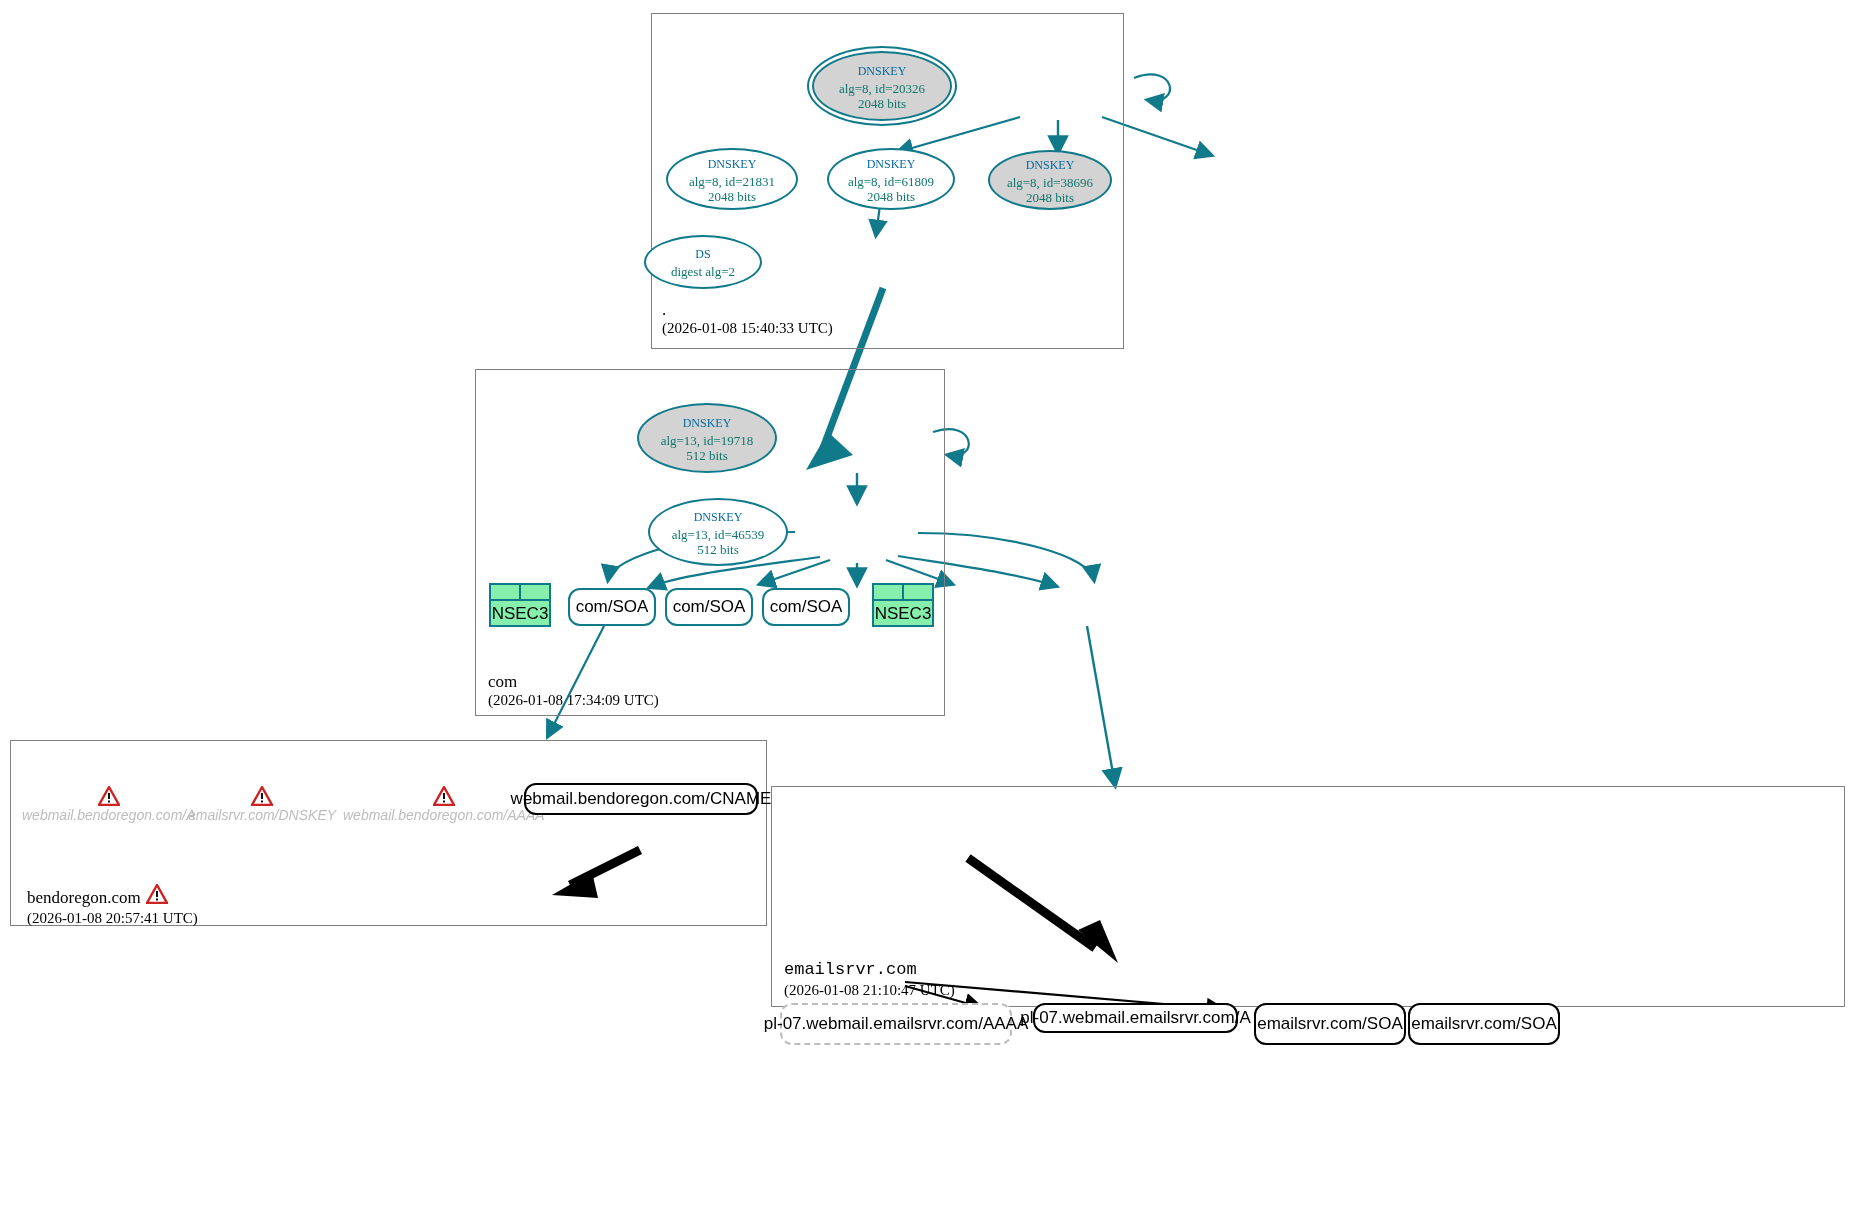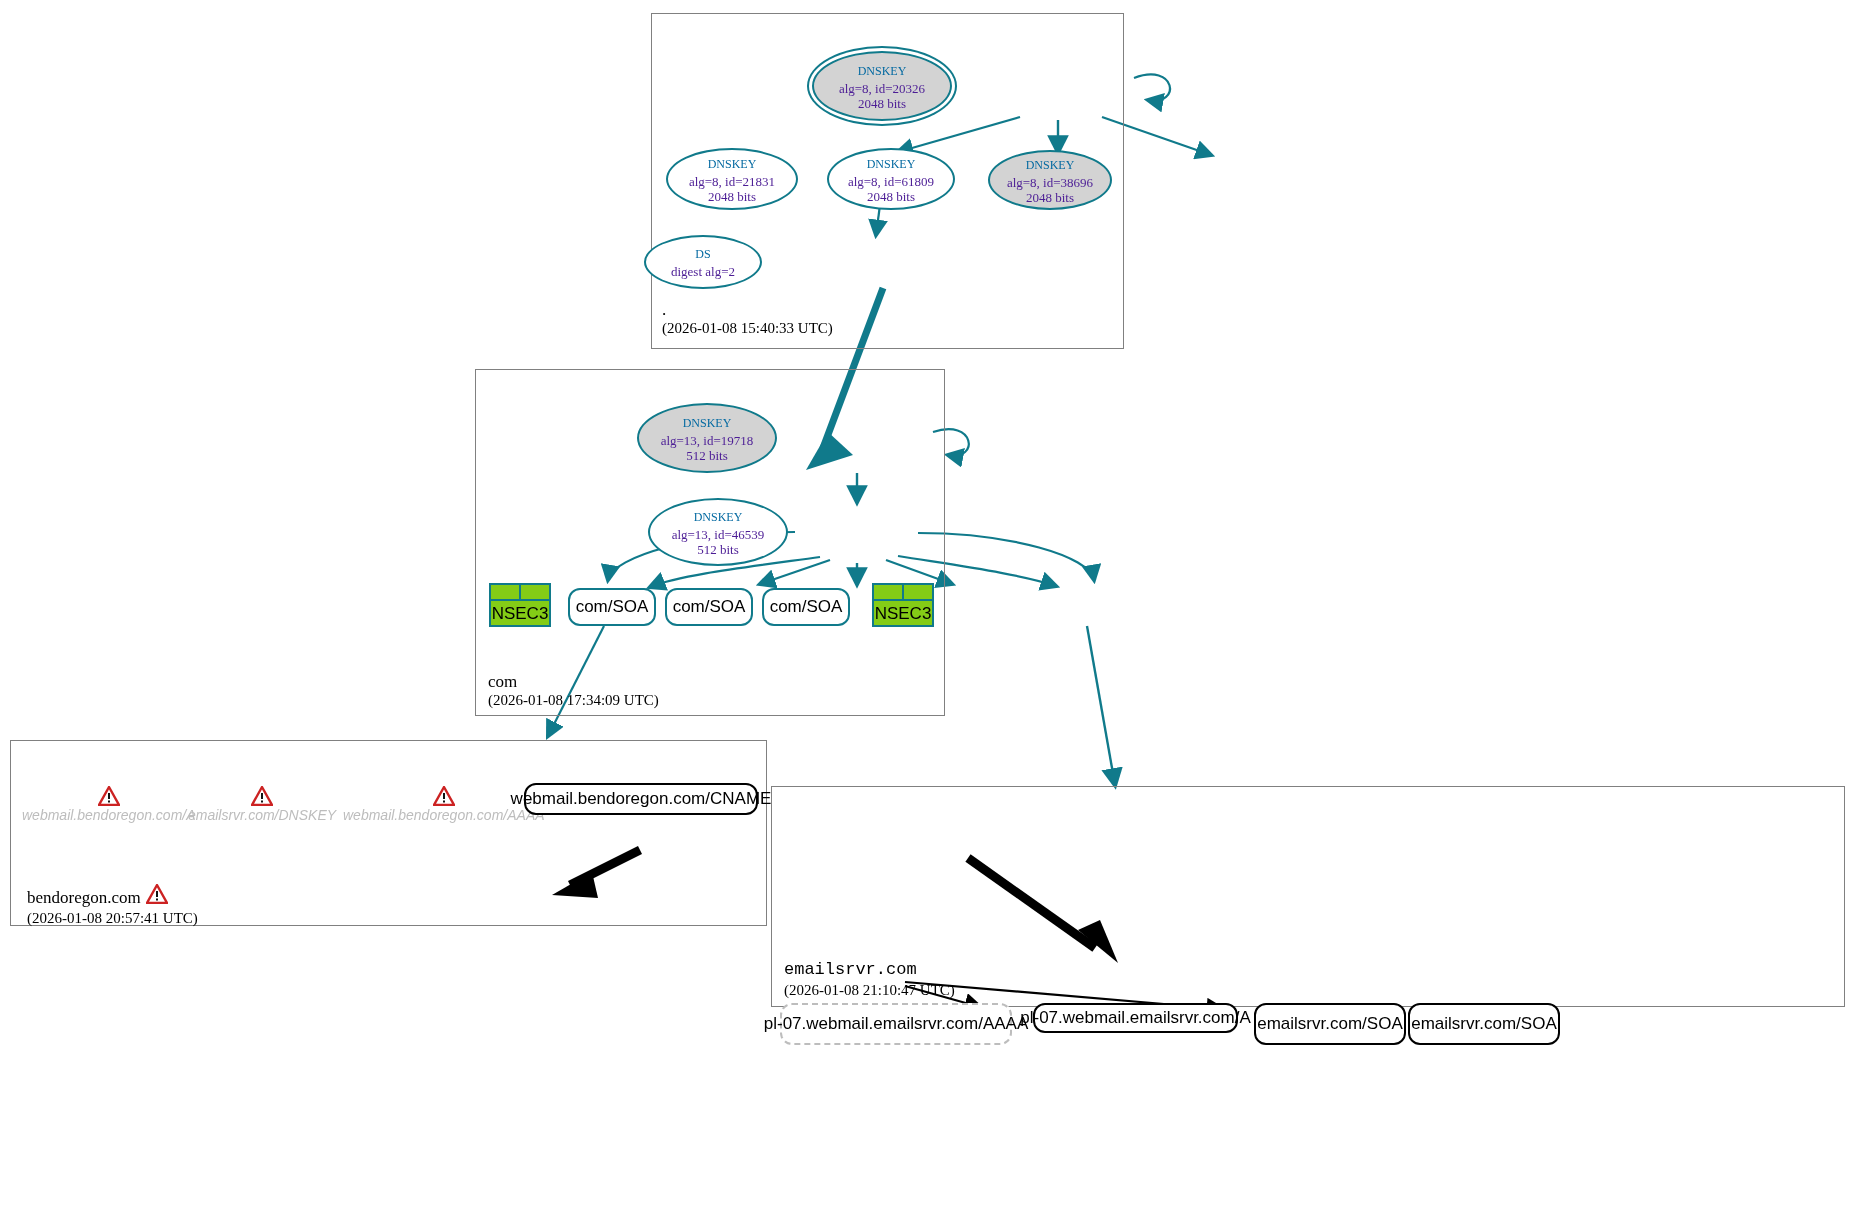--- a/index.html
+++ b/index.html
@@ -11,31 +11,31 @@
   .zone-time{position:absolute;font-family:"Liberation Serif",serif;font-size:15px;color:#000;white-space:nowrap;}
 
   svg.edges{position:absolute;left:0;top:0;width:1856px;height:1207px;pointer-events:none;}
 
   
   .ell{position:absolute;display:flex;flex-direction:column;align-items:center;justify-content:center;
        border:2px solid #107a8b;border-radius:50%;box-sizing:border-box;text-align:center;background:#ffffff;}
   .ell.gray{background:#d3d3d3;}
   .ell.dbl{box-shadow:0 0 0 3px #ffffff, 0 0 0 5px #107a8b;}
   .ell .t1{font-family:Liberation Serif, serif;font-size:12px;color:#0369a1;line-height:19px;}
-  .ell .t2{font-family:"Liberation Serif",serif;font-size:13px;color:#4c1d95;line-height:15px;white-space:nowrap;}
+  .ell .t2{font-family:"Liberation Serif",serif;font-size:13px;color:#0f766e;line-height:15px;white-space:nowrap;}
 
   
   .rr{position:absolute;display:flex;align-items:center;justify-content:center;
       border:2px solid #107a8b;border-radius:12px;background:#fff;box-sizing:border-box;
       font-family:"Liberation Sans",sans-serif;font-size:17px;color:#000;white-space:nowrap;}
   .rr.black{border-color:#000000;}
   .rr.dashed{border:2px dashed #bdbdbd;color:#000;}
 
   
-  .nsec3{position:absolute;box-sizing:border-box;border:2px solid #107a8b;background:#84cc16;}
+  .nsec3{position:absolute;box-sizing:border-box;border:2px solid #107a8b;background:#86efac;}
   .nsec3 .hdr{height:14px;display:flex;border-bottom:2px solid #107a8b;}
   .nsec3 .hdr .c{flex:1;border-right:2px solid #107a8b;}
   .nsec3 .hdr .c:last-child{border-right:none;}
   .nsec3 .lbl{height:26px;display:flex;align-items:center;justify-content:center;
       font-family:"Liberation Sans",sans-serif;font-size:17px;color:#000;}
 
   
   .errnode{position:absolute;display:flex;flex-direction:column;align-items:center;}
   .errnode .caption{font-family:"Liberation Sans",sans-serif;font-style:italic;font-size:14px;
       color:#bdbdbd;white-space:nowrap;margin-top:1px;}

